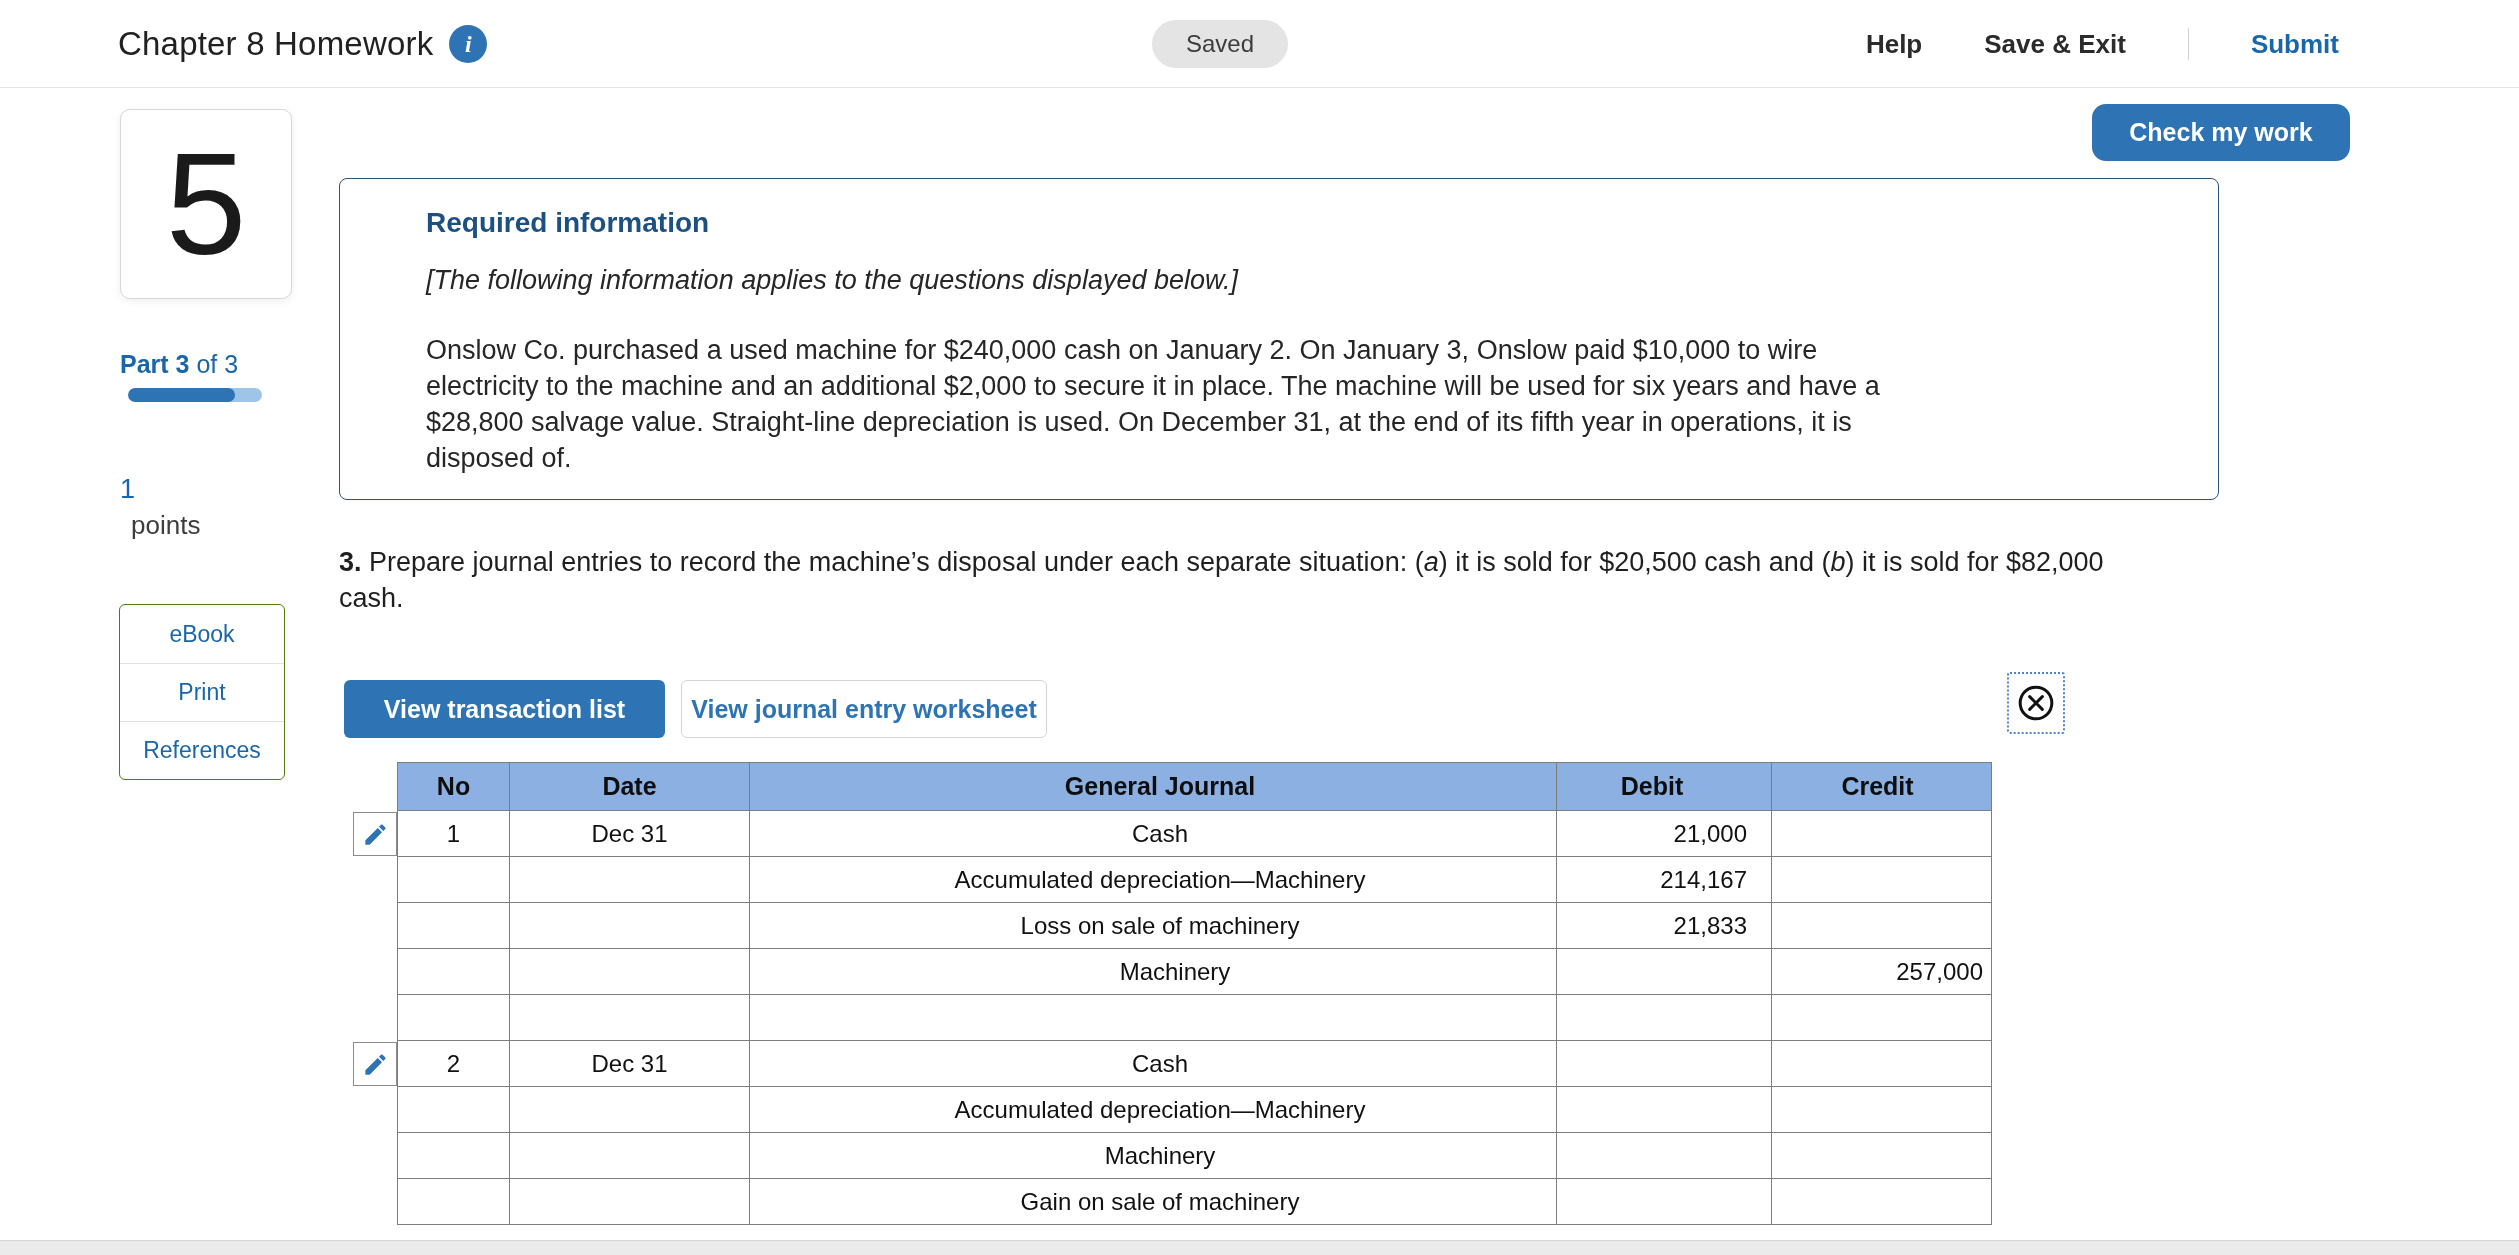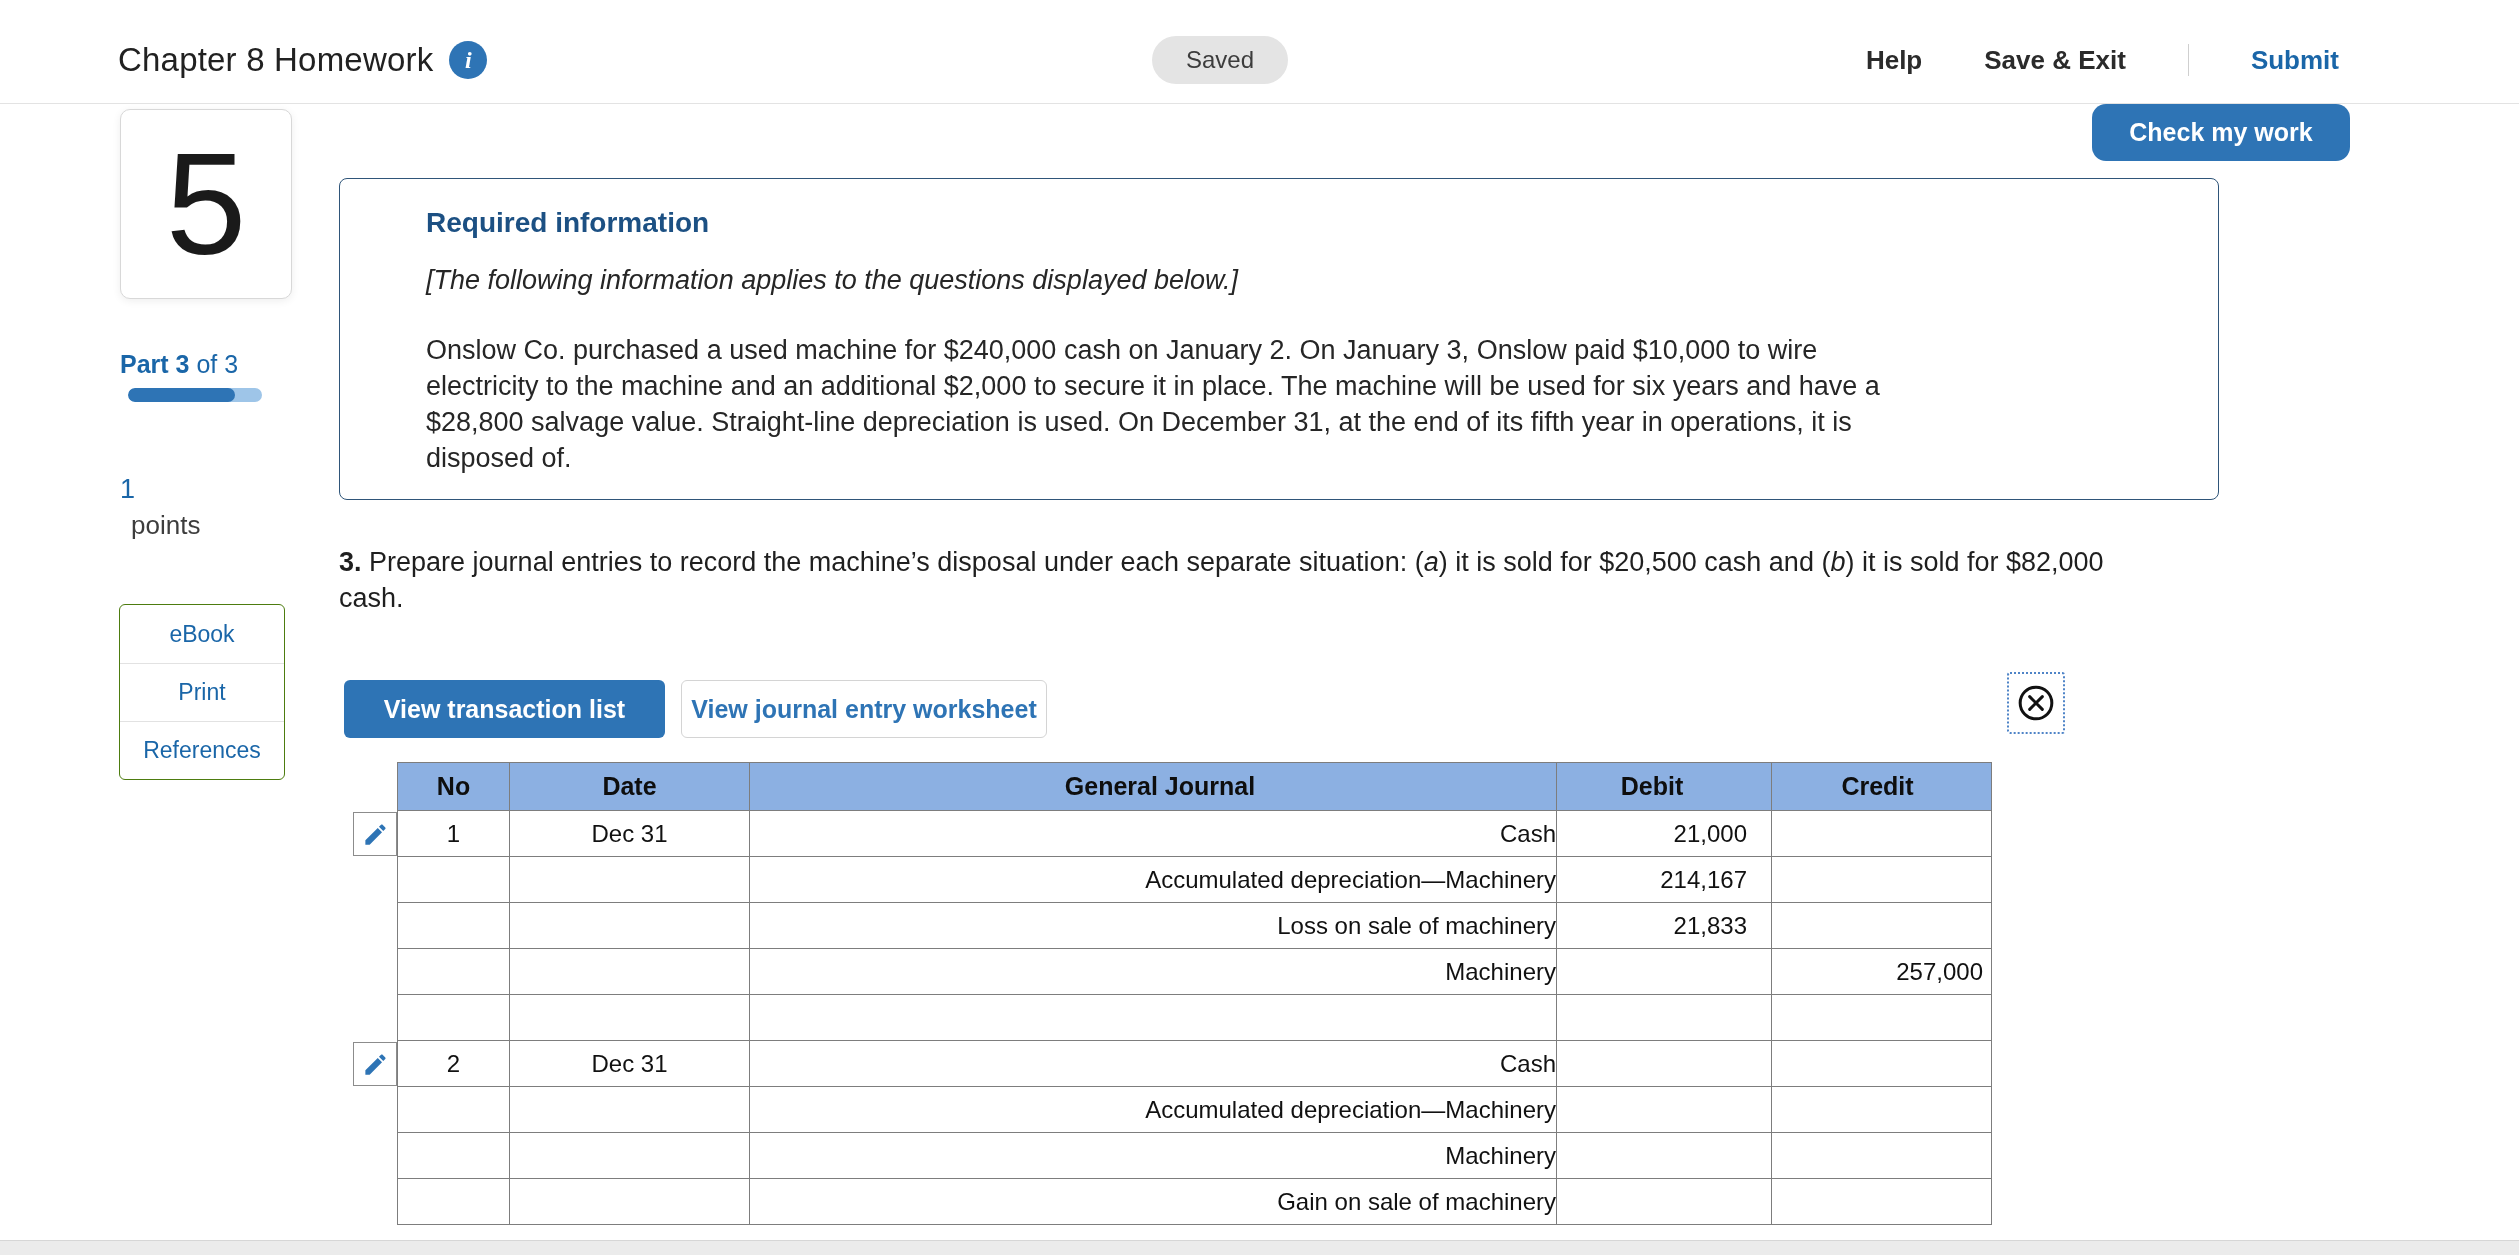--- a/index.html
+++ b/index.html
@@ -9,21 +9,21 @@
     --table-header-bg:#8cb0e2;
     --table-border:#7d7d7d;
   }
   *{box-sizing:border-box;margin:0;padding:0;}
   html,body{width:2519px;height:1255px;}
   body{
     position:relative;overflow:hidden;background:#ffffff;
     font-family:"Liberation Sans", sans-serif;color:#222;
   }
   
-  .topbar{position:absolute;left:0;top:0;width:2519px;height:88px;background:#fff;border-bottom:1px solid #e3e3e3;margin-top:16px;}
+  .topbar{position:absolute;left:0;top:0;width:2519px;height:88px;background:#fff;border-bottom:1px solid #e3e3e3;}
   .topbar-left{position:absolute;left:118px;top:0;height:88px;display:flex;align-items:center;gap:16px;}
   .page-title{font-size:33px;font-weight:500;color:#212121;letter-spacing:.2px;}
   .info-icon{width:38px;height:38px;border-radius:50%;background:var(--accent,#2e74b5);color:#fff;display:flex;align-items:center;justify-content:center;font-size:24px;font-weight:700;font-style:italic;font-family:"Liberation Serif",serif;cursor:pointer;}
   .saved-pill{position:absolute;left:1152px;top:20px;height:48px;padding:0 34px;background:#e4e4e4;border-radius:26px;display:flex;align-items:center;font-size:24px;color:#3c3c3c;}
   .topbar-right{position:absolute;right:180px;top:0;height:88px;display:flex;align-items:center;gap:62px;}
   .topbar-right a{font-size:26px;font-weight:700;color:#2b2b2b;text-decoration:none;cursor:pointer;}
   .topbar-right a.submit{color:var(--link-blue,#1a66a8);}
   .vdiv{width:1px;height:32px;background:#cfcfcf;}
   
   .qcard{position:absolute;left:120px;top:109px;width:172px;height:190px;background:#fff;border:1px solid #d8d8d8;border-radius:10px;box-shadow:0 2px 8px rgba(0,0,0,.07);display:flex;align-items:center;justify-content:center;}
@@ -50,21 +50,21 @@
   .btn.solid{left:344px;width:321px;background:var(--accent,#2e74b5);color:#fff;border:none;}
   .btn.ghost{left:681px;width:366px;background:#ffffff;color:var(--accent,#2e74b5);border:1px solid #d4d4d4;}
   .dismiss{position:absolute;left:2007px;top:672px;width:58px;height:62px;border:2px dotted #4f84c7;border-radius:3px;display:flex;align-items:center;justify-content:center;cursor:pointer;background:#fff;}
   
   .jtable{position:absolute;left:397px;top:762px;border-collapse:collapse;table-layout:fixed;background:#fff;}
   .jtable th,.jtable td{border:1px solid var(--table-border,#7d7d7d);overflow:hidden;white-space:nowrap;}
   .jtable th{height:48px;background:var(--table-header-bg,#8cb0e2);font-size:25px;font-weight:700;color:#0e0e0e;text-align:center;}
   .jtable td{height:46px;font-size:24px;color:#111;}
   .col-no{width:112px;text-align:center;}
   .col-date{width:240px;text-align:center;}
-  .col-account{width:807px;text-align:right;padding-left:14px;}
+  .col-account{width:807px;text-align:center;padding-left:14px;}
   .col-account.indent{padding-left:44px;}
   .col-debit{width:215px;text-align:right;padding-right:24px;}
   .col-credit{width:220px;text-align:right;padding-right:8px;}
   .pencil{position:absolute;width:44px;height:44px;background:#fff;border:1px solid #8c8c8c;display:flex;align-items:center;justify-content:center;cursor:pointer;}
   .pencil svg{width:27px;height:27px;}
   .pencil.p1{left:353px;top:812px;}
   .pencil.p2{left:353px;top:1042px;}
   .bottom-strip{position:absolute;left:0;top:1240px;width:2519px;height:15px;background:#ebebeb;border-top:1px solid #d6d6d6;}
 </style>
 </head>

